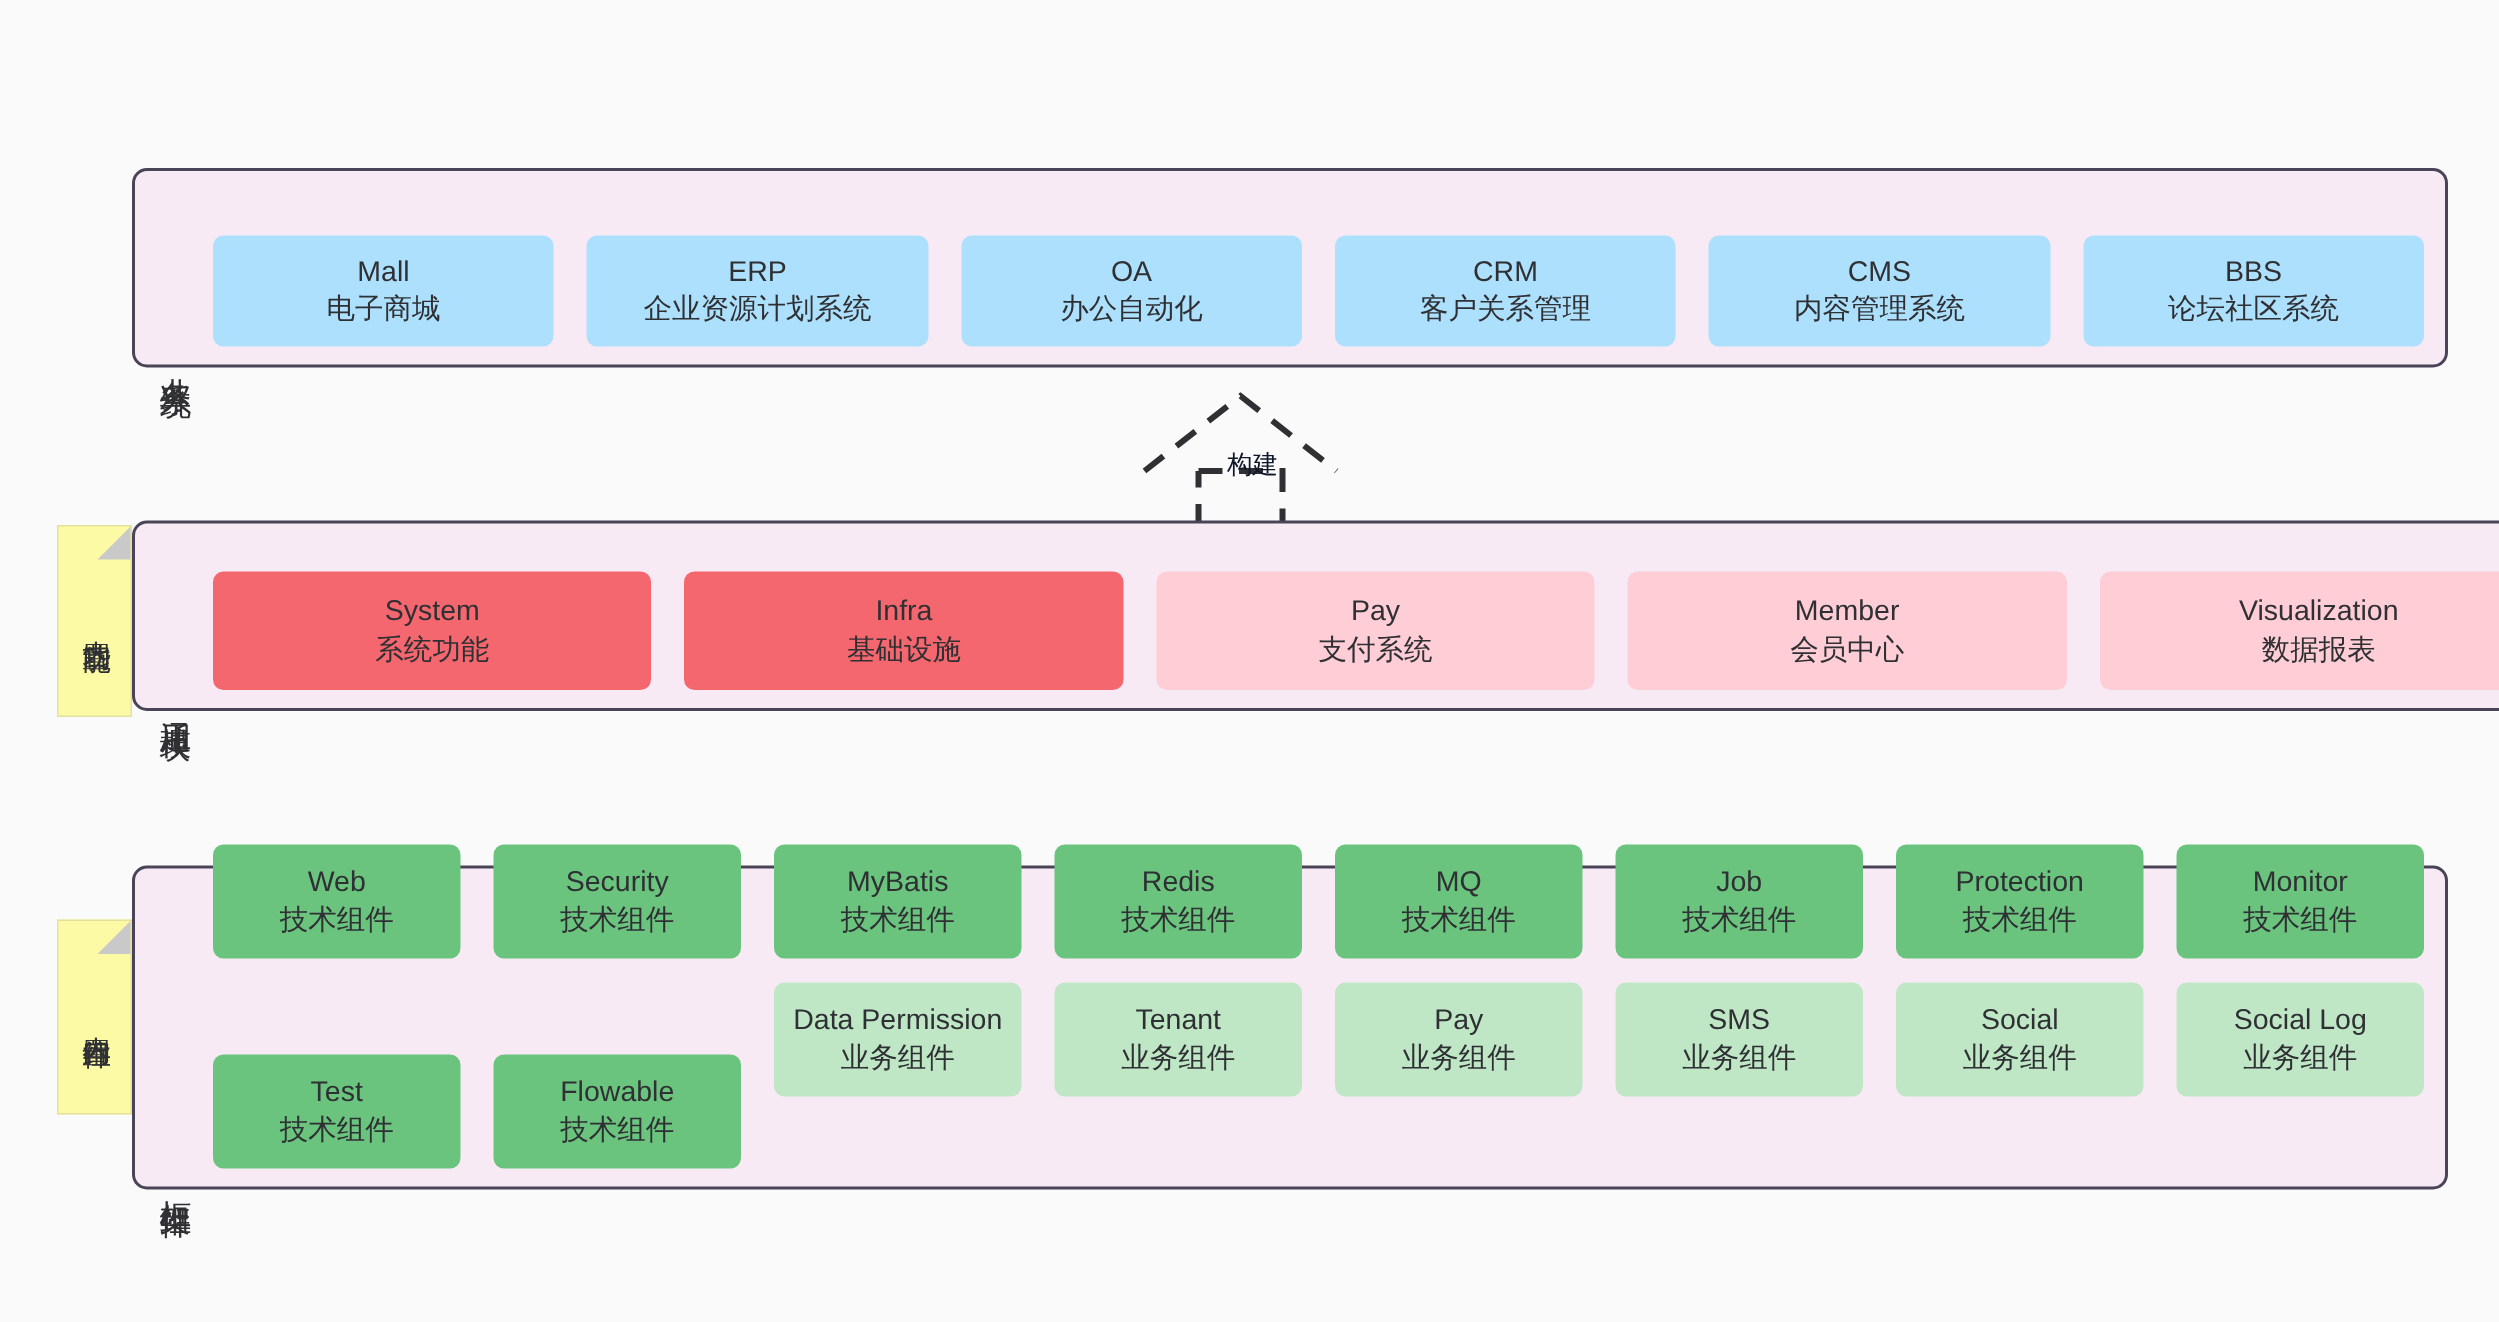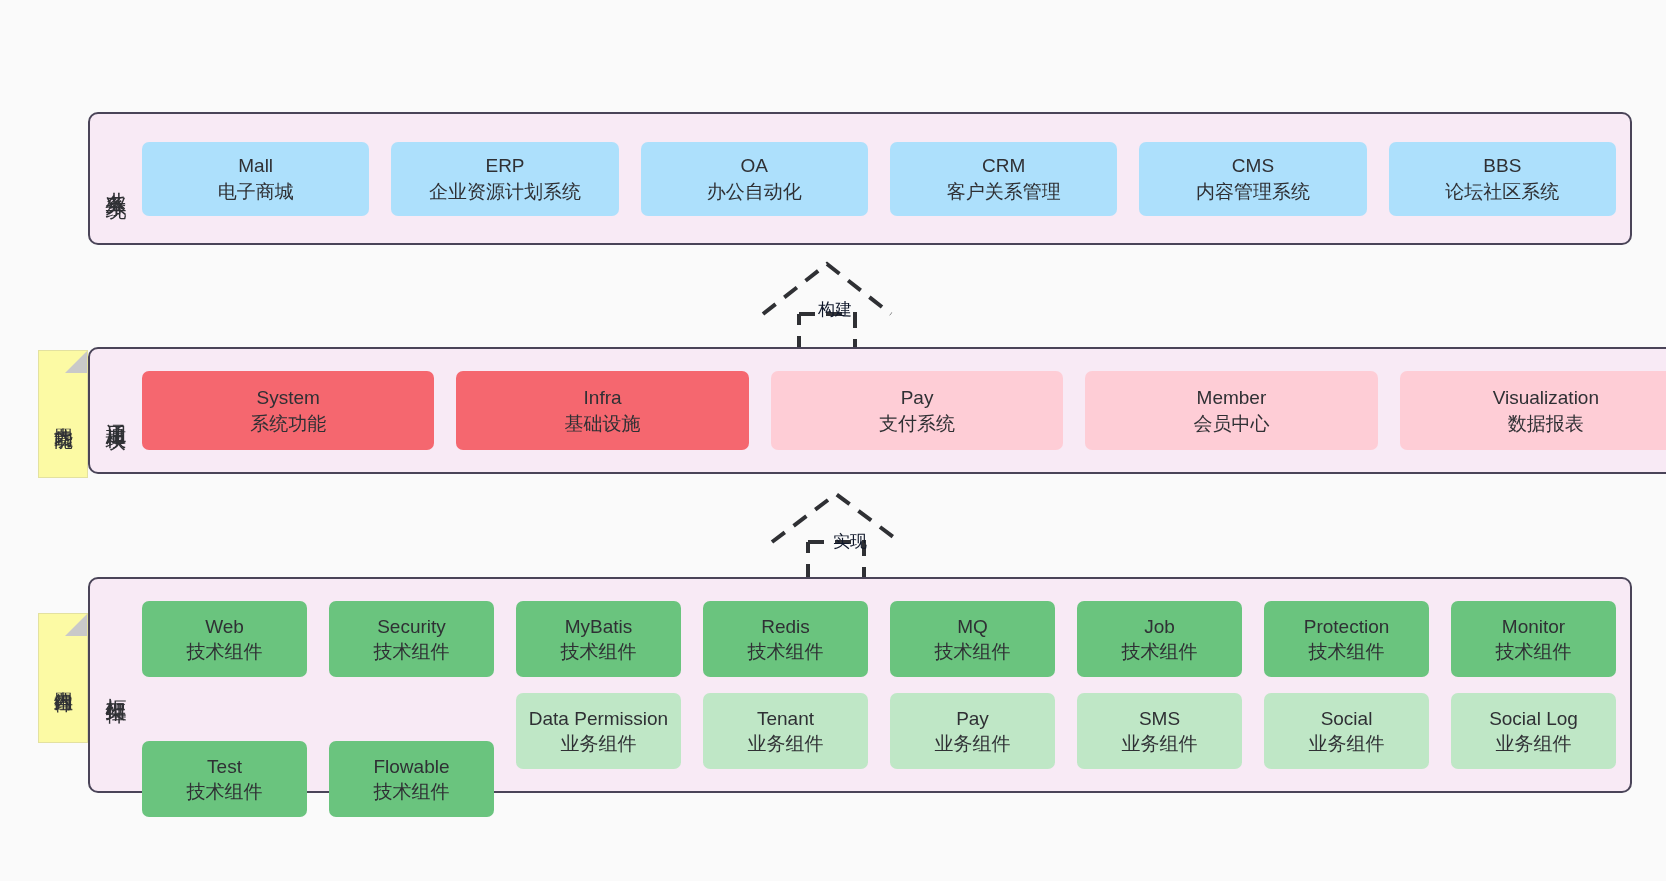--- a/index.html
+++ b/index.html
@@ -17,21 +17,21 @@
     background: #fafafa;
   }
 
   
   .layer {
     position: absolute;
     background: #f8eaf5;
     border: 2px solid #4a4458;
     border-radius: 10px;
     display: flex;
-    align-items: center;
+    align-items: flex-end;
   }
   .layer-title {
     width: 52px;
     flex: 0 0 52px;
     display: flex;
     align-items: center;
     justify-content: center;
     font-size: 21px;
     color: #2f3034;
     letter-spacing: 2px;
@@ -203,27 +203,20 @@
           <span class="cn">会员中心</span>
         </div>
         <div class="cell c-pink">
           <span class="en">Visualization</span>
           <span class="cn">数据报表</span>
         </div>
       </div>
     </div>
   </div>
 
-  <div class="arrow" id="arrow-realize">
-    <svg width="180" height="100" viewBox="0 0 180 100">
-      <path d="M 12 52 L 76 4 L 140 52" fill="none" stroke="#2f3034" stroke-width="4" stroke-dasharray="16 11" stroke-linecap="butt"></path>
-      <path d="M 48 52 L 104 52 L 104 96 L 48 96 L 48 52" fill="none" stroke="#2f3034" stroke-width="4" stroke-dasharray="16 11" stroke-linecap="butt"></path>
-    </svg>
-    <div class="arrow-label">实现</div>
-  </div>
 
   <div class="sticky" id="sticky-framework">
     <span>内置组件</span>
   </div>
 
   <div class="layer" id="layer-framework">
     <div class="layer-title">框架组件</div>
     <div class="layer-body">
 
       <div class="row">

